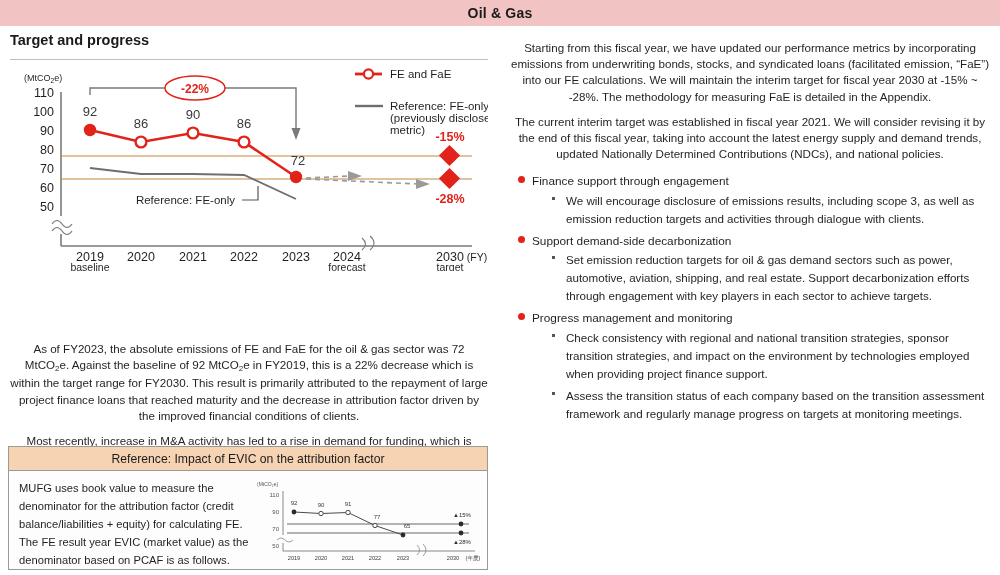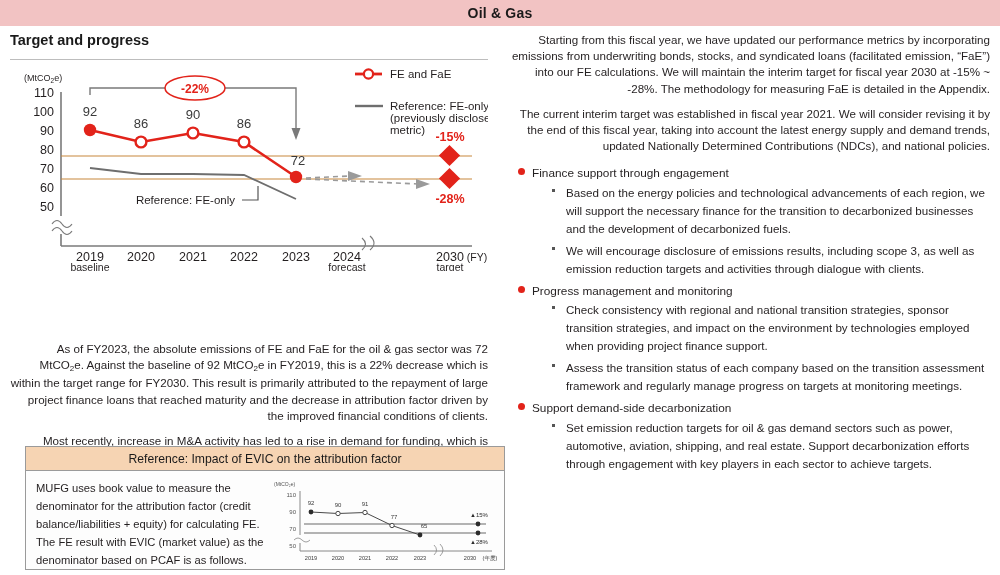--- a/index.html
+++ b/index.html
@@ -37,21 +37,21 @@
     font-size: 14.5px; font-weight: bold; color: #1a1a1a;
     padding-bottom: 11px;
     border-bottom: 1px solid #bdbdbd;
     margin: 0 0 6px 0;
   }
   .sec-head.second { margin-top: 14px; }
 
   
   .para {
     font-size: 11.6px; line-height: 16.2px; color: #231f20;
-    margin: 0 0 9px 0; text-align: right;
+    margin: 8px 0 9px 0; text-align: center;
   }
   .para:last-child { margin-bottom: 0; }
   sub { font-size: 8px; vertical-align: baseline; position: relative; top: 2px; }
 
   
   .chart-wrap { position: relative; width: 478px; height: 205px; }
   .chart-svg  { position: absolute; left: 0; top: 0; }
 
   
   .bullets { margin: 4px 0 0 0; padding: 0; list-style: none; }
@@ -68,21 +68,20 @@
     width: 3px; height: 3px; background: #555;
   }
   .b2-text { font-size: 11.6px; line-height: 15.6px; color: #231f20; }
 
   
   .refbox {
     position: absolute; left: 8px; top: 446px;
     width: 480px; height: 124px;
     border: 1px solid #9a9a9a;
     background: #fdfdfd;
-    margin-left: 17px;
   }
   .refbox-head {
     height: 24px; background: #f6d4b3;
     border-bottom: 1px solid #9a9a9a;
     display: flex; align-items: center; justify-content: center;
   }
   .refbox-title { font-size: 12.2px; color: #1a1a1a; }
   .refbox-body { position: relative; height: 98px; padding: 8px 6px 0 10px; }
   .refbox-text {
     width: 232px; font-size: 11.2px; line-height: 18px; color: #231f20;
@@ -201,21 +200,21 @@
       <p class="para">Most recently, increase in M&amp;A activity has led to a rise in demand for funding, which is expected to temporarily increase absolute emissions.</p>
       <p class="para">Toward FY2030, we aim to achieve our target by supporting our clients’ transition to decarbonized businesses and decarbonization on the demand side.</p>
     </div>
   </div>
 
   <div class="refbox">
     <div class="refbox-head">
       <div class="refbox-title">Reference: Impact of EVIC on the attribution factor</div>
     </div>
     <div class="refbox-body">
-      <div class="refbox-text">MUFG uses book value to measure the denominator for the attribution factor (credit balance/liabilities + equity) for calculating FE. The FE result with EVIC (market value) as the denominator based on PCAF is as follows.</div>
+      <div class="refbox-text">MUFG uses book value to measure the denominator for the attribution factor (credit balance/liabilities + equity) for calculating FE. The FE result year EVIC (market value) as the denominator based on PCAF is as follows.</div>
 
       <svg class="mini-chart" width="230" height="90" viewBox="0 0 230 90">
         <text x="4" y="9" font-size="5" fill="#555" font-family="Liberation Sans, sans-serif">(MtCO₂e)</text>
 
         <g font-size="6" fill="#555" text-anchor="end" font-family="Liberation Sans, sans-serif">
           <text x="26" y="20">110</text>
           <text x="26" y="37">90</text>
           <text x="26" y="54">70</text>
           <text x="26" y="71">50</text>
         </g>
@@ -271,49 +270,45 @@
 
 
     <ul class="bullets">
 
       <li class="b1">
         <span class="dot"></span>
         <span class="b1-label">Finance support through engagement</span>
         <ul class="b2-list">
           <li class="b2">
             <span class="sqdot"></span>
-            <span class="b2-text">Based on the energy policies and technological advancements of each region, we will support the necessary finance for the transition to decarbonized businesses and the development of decarbonized fuels.</span>
+            <span class="b2-text">We will encourage disclosure of emissions results, including scope 3, as well as emission reduction targets and activities through dialogue with clients.</span>
           </li>
+        </ul>
+      </li>
+
+      <li class="b1">
+        <span class="dot"></span>
+        <span class="b1-label">Support demand-side decarbonization</span>
+        <ul class="b2-list">
           <li class="b2">
             <span class="sqdot"></span>
-            <span class="b2-text">We will encourage disclosure of emissions results, including scope 3, as well as emission reduction targets and activities through dialogue with clients.</span>
+            <span class="b2-text">Set emission reduction targets for oil &amp; gas demand sectors such as power, automotive, aviation, shipping, and real estate. Support decarbonization efforts through engagement with key players in each sector to achieve targets.</span>
           </li>
         </ul>
       </li>
 
       <li class="b1">
         <span class="dot"></span>
         <span class="b1-label">Progress management and monitoring</span>
         <ul class="b2-list">
           <li class="b2">
             <span class="sqdot"></span>
             <span class="b2-text">Check consistency with regional and national transition strategies, sponsor transition strategies, and impact on the environment by technologies employed when providing project finance support.</span>
           </li>
           <li class="b2">
             <span class="sqdot"></span>
             <span class="b2-text">Assess the transition status of each company based on the transition assessment framework and regularly manage progress on targets at monitoring meetings.</span>
           </li>
         </ul>
       </li>
-
-      <li class="b1">
-        <span class="dot"></span>
-        <span class="b1-label">Support demand-side decarbonization</span>
-        <ul class="b2-list">
-          <li class="b2">
-            <span class="sqdot"></span>
-            <span class="b2-text">Set emission reduction targets for oil &amp; gas demand sectors such as power, automotive, aviation, shipping, and real estate. Support decarbonization efforts through engagement with key players in each sector to achieve targets.</span>
-          </li>
-        </ul>
-      </li>
     </ul>
   </div>
 </div>
 
 </body></html>

